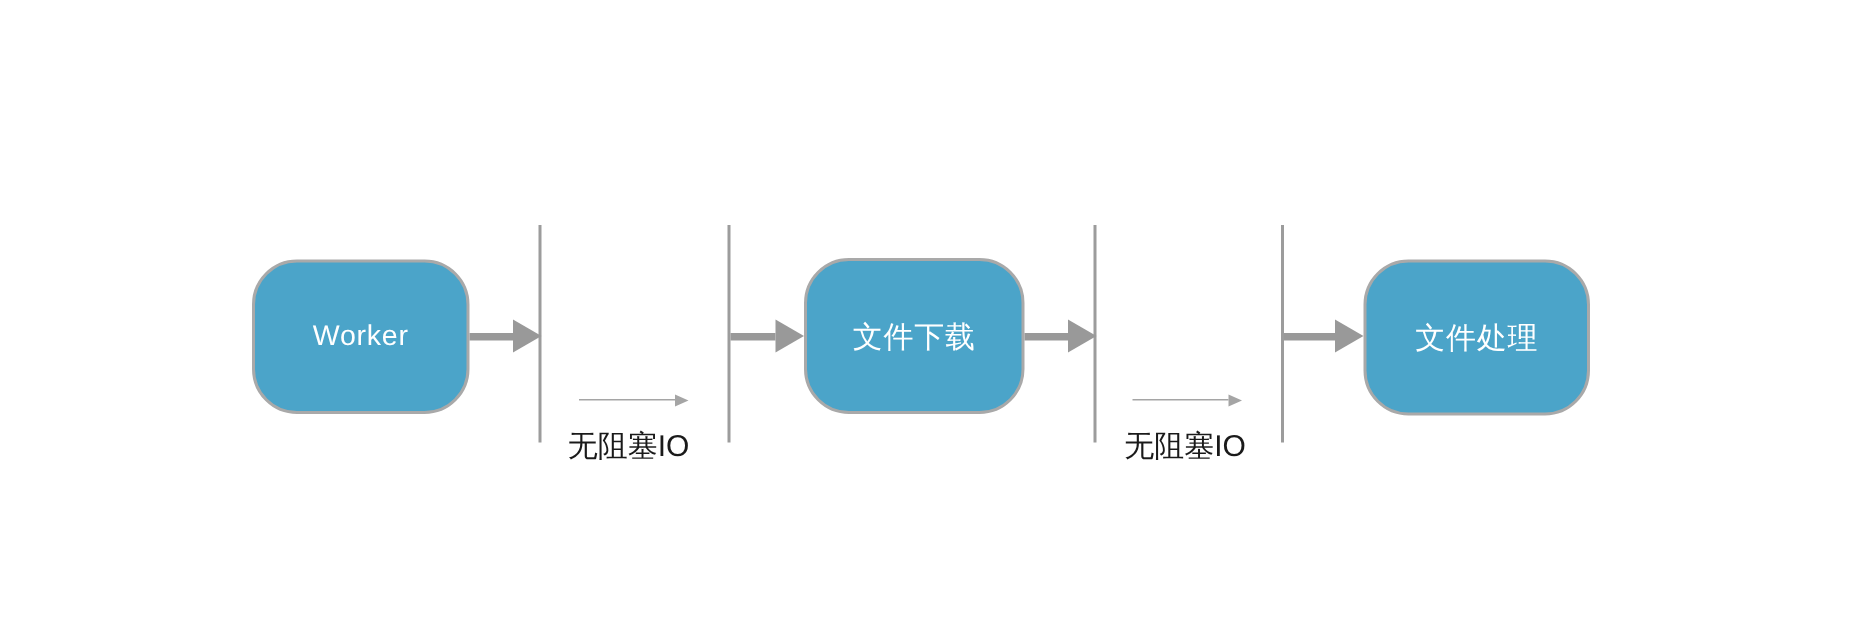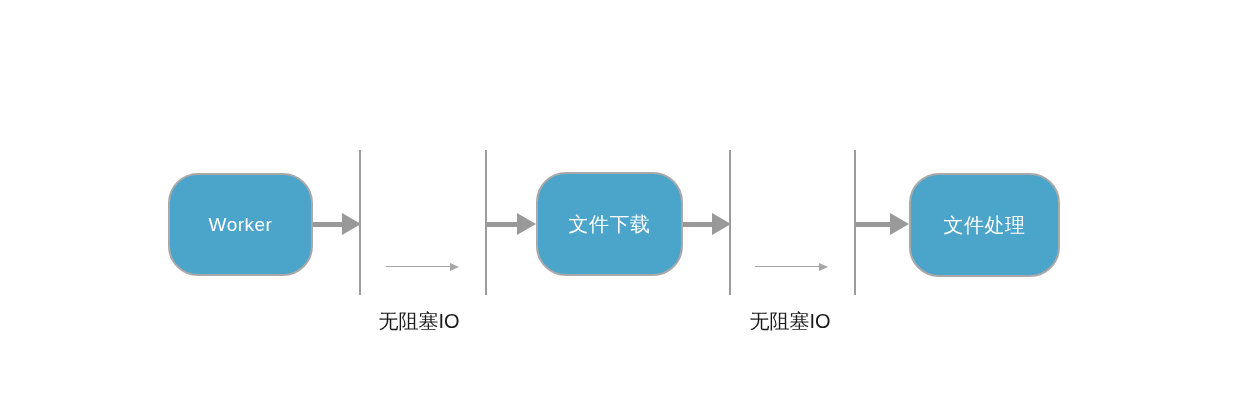--- a/index.html
+++ b/index.html
@@ -88,21 +88,21 @@
     border-top: 4px solid transparent;
     border-bottom: 4px solid transparent;
     border-left: 9px solid #A5A5A5;
   }
   .arrow-n1 { left: 386px; } .arrow-n1 .shaft { width: 64px; }
   .arrow-n2 { left: 755px; } .arrow-n2 .shaft { width: 64px; }
 
   
   .io-label {
     position: absolute;
-    top: 308px;
+    top: 284px;
     transform: translateX(-50%);
     color: #1A1A1A;
     font-size: 20px;
     white-space: nowrap;
   }
   .io-label-1 { left: 419px; }
   .io-label-2 { left: 790px; }
 </style>
 </head>
 <body>

